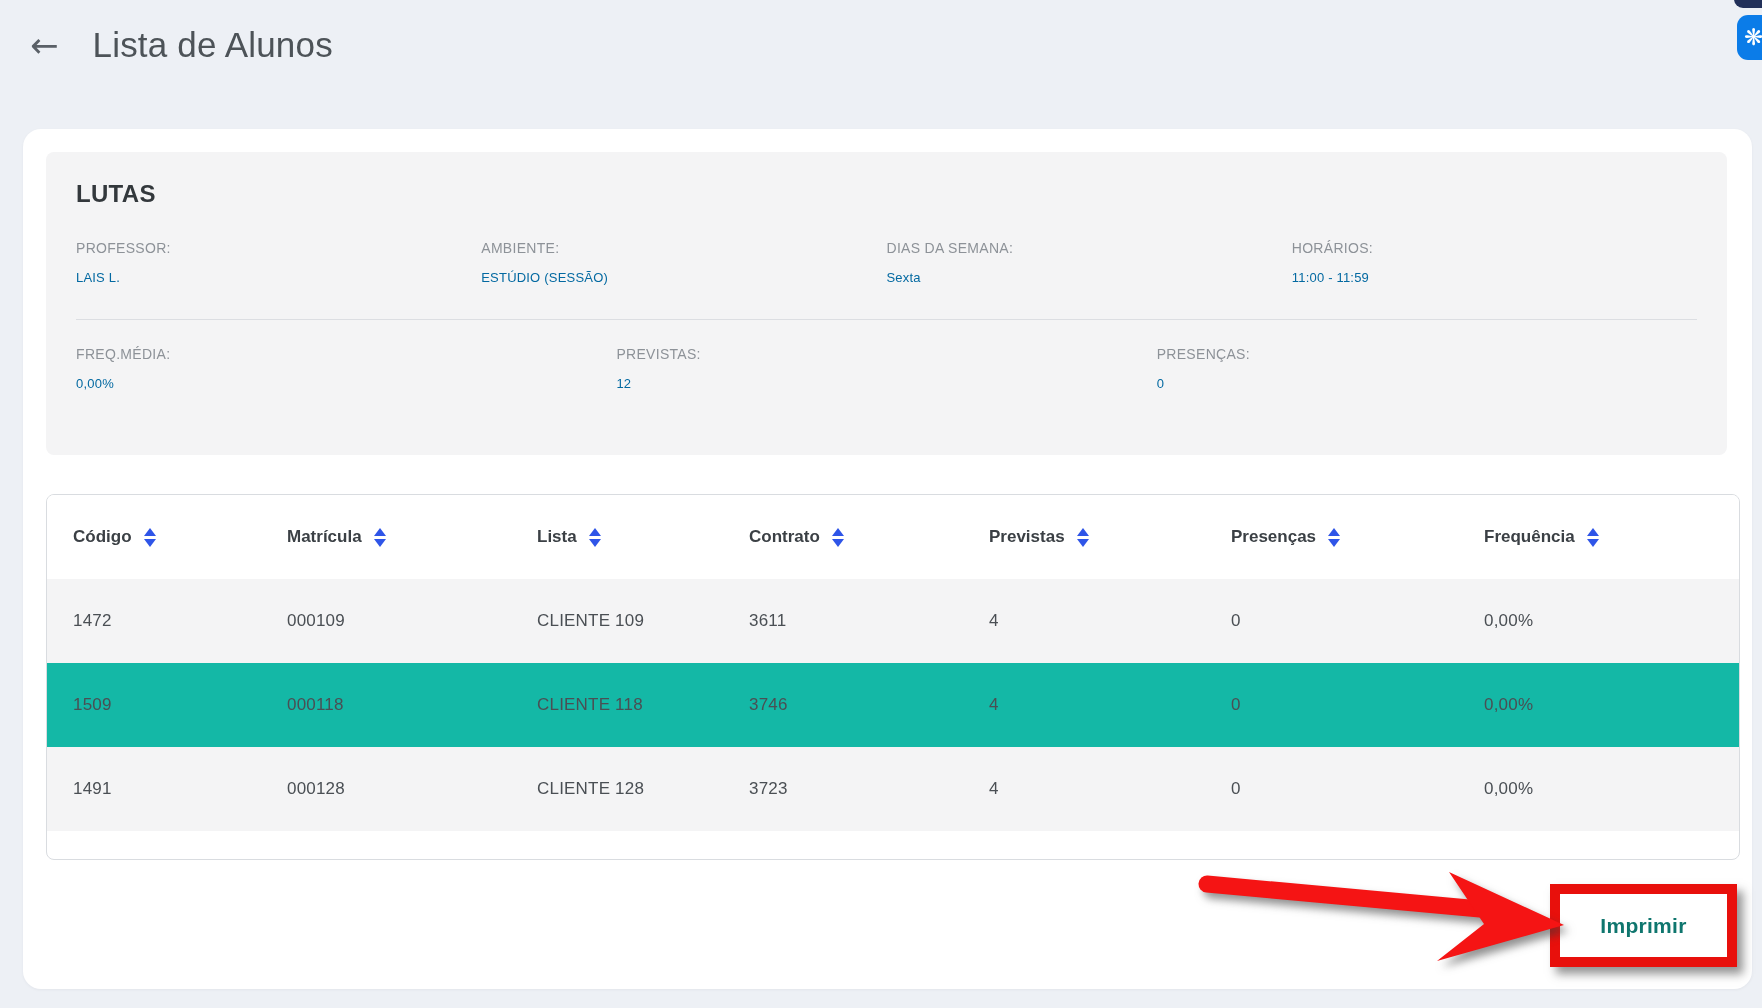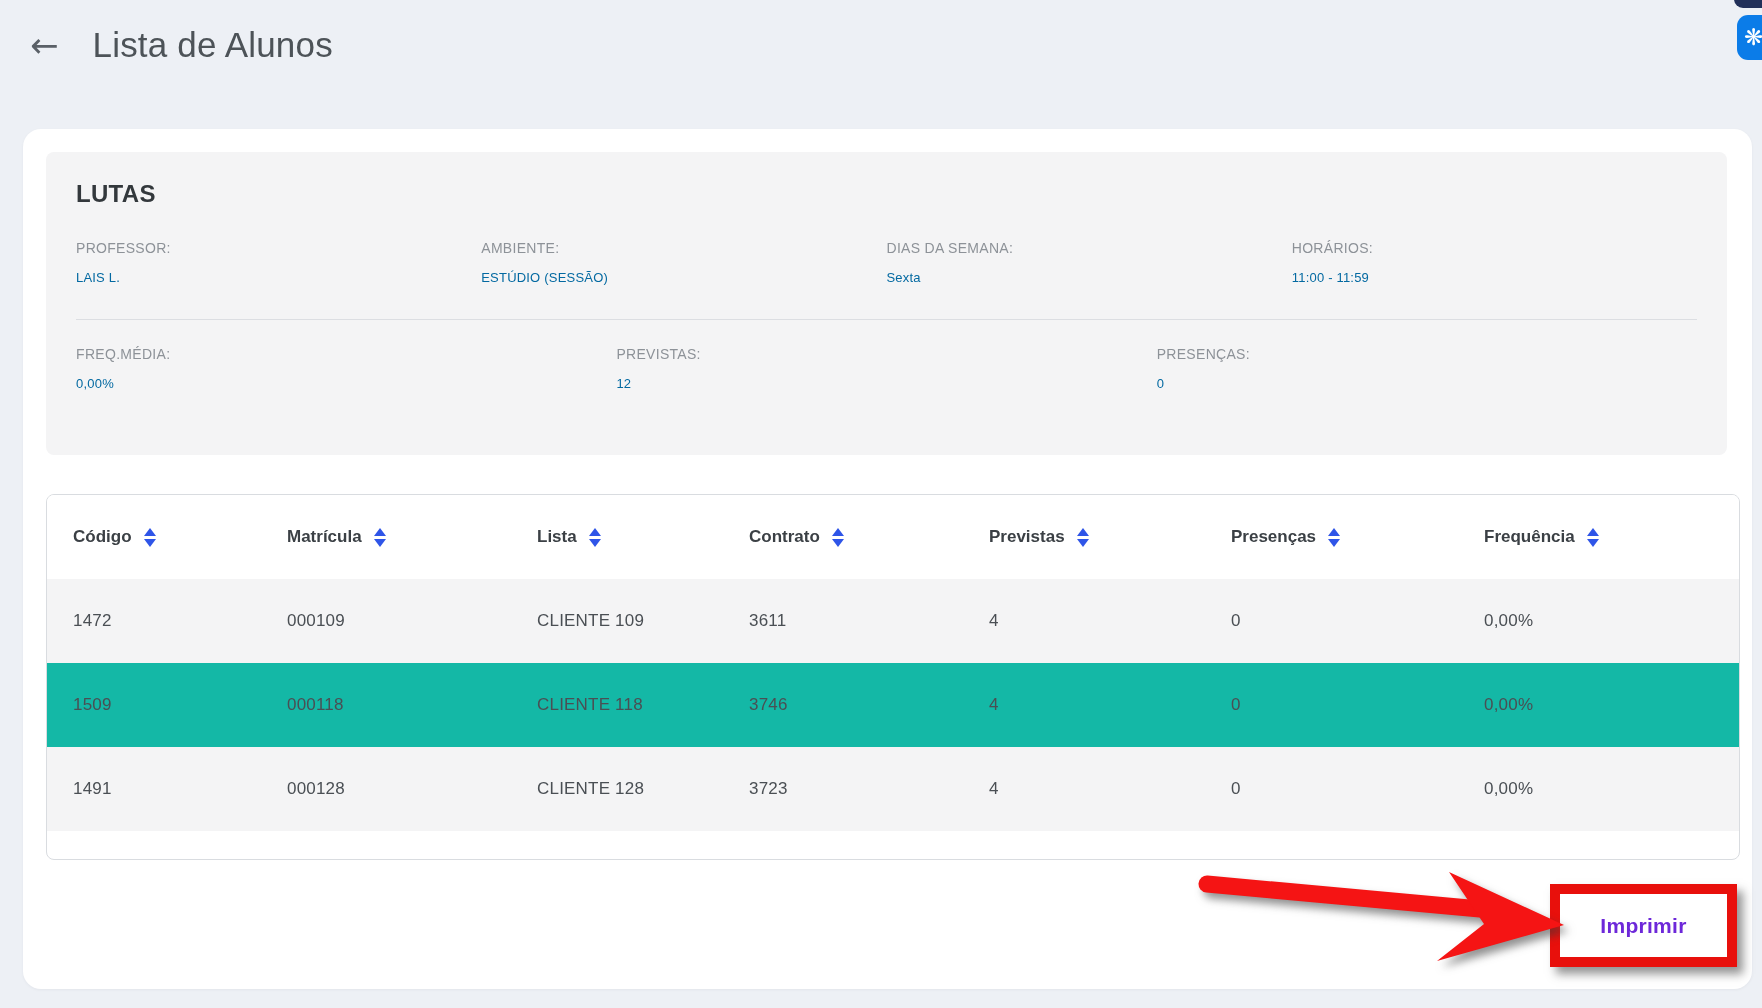--- a/index.html
+++ b/index.html
@@ -80,21 +80,21 @@
   
   .print-annotation {
     position:absolute; left:1527px; top:755px; width:187px; height:83px;
     border:10px solid #e8100c; background:#ffffff;
     display:flex; align-items:center; justify-content:center;
     box-shadow:6px 7px 9px rgba(60,60,60,.55);
     z-index:10;
   }
   .print-btn {
     background:none; border:none; cursor:pointer;
-    color:#6d28d9; font-size:21px; font-weight:700; letter-spacing:.3px;
+    color:#0f766e; font-size:21px; font-weight:700; letter-spacing:.3px;
     font-family:inherit;
   }
   .arrow-svg { position:absolute; left:1190px; top:856px; z-index:20; pointer-events:none;
     filter:drop-shadow(5px 6px 4px rgba(55,55,55,.55)); }
 </style>
 </head>
 <body>
 
 <div class="page-header">
   <button class="back-btn">

